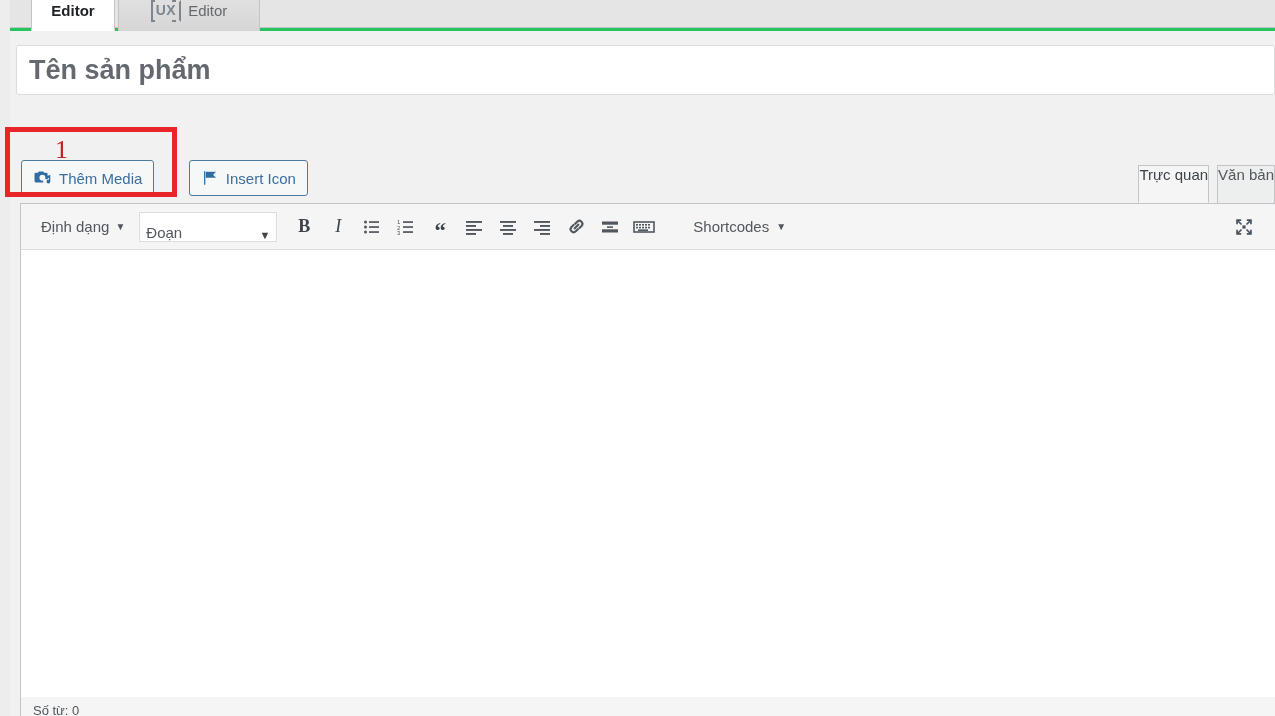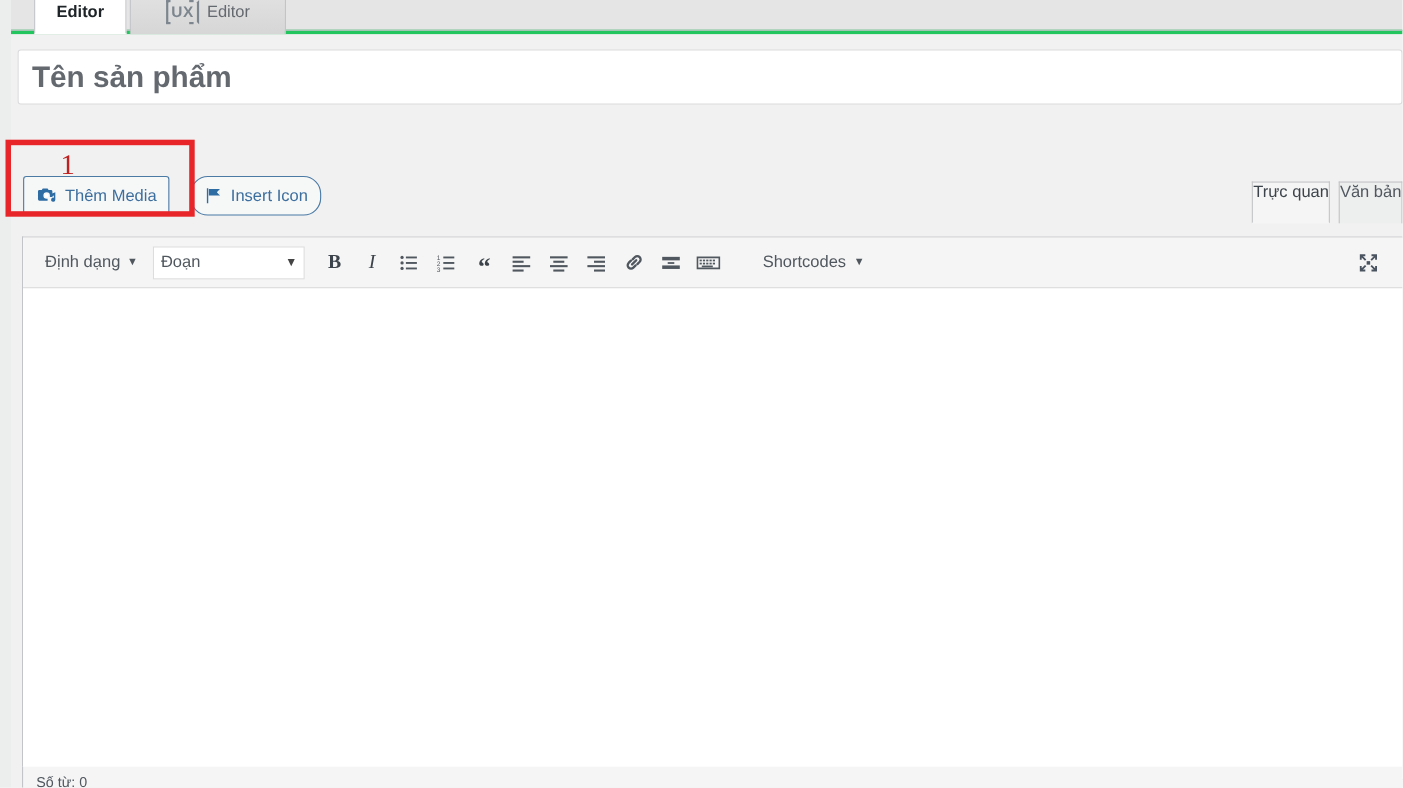--- a/index.html
+++ b/index.html
@@ -98,21 +98,21 @@
     padding: 0 11px;
     background: #f6f7f7;
     border: 1px solid #4b7aa5;
     border-radius: 3px;
     color: #3c6e9e;
     font-size: 15px;
     cursor: pointer;
     vertical-align: top;
     user-select: none;
   }
-  #btn-insert-icon { margin-left: 14px; border-radius: 16px; }
+  #btn-insert-icon { margin-left: 30px; }
   .media-btn .lbl { line-height: 1; text-align: center; }
 
   
   .annot-box {
     position: absolute; left: 5px; top: 127px; width: 172px; height: 70px;
     border: 5px solid #e8262a;
     z-index: 40;
     pointer-events: none;
   }
   .annot-num {
@@ -134,21 +134,21 @@
     border-bottom: none;
     cursor: pointer;
     vertical-align: top;
     user-select: none;
   }
   .view-tab.active { background: #f5f5f5; color: #3c434a; border-bottom: 1px solid #f5f5f5; position: relative; z-index: 3; }
   .view-tab.inactive { background: #edeeee; color: #50575e; margin-left: 8px; }
 
   
   .editor-box {
-    position: absolute; left: 20px; top: 215px; width: 1255px; height: 494px;
+    position: absolute; left: 20px; top: 203px; width: 1255px; height: 494px;
     border: 1px solid #c3c4c7;
     border-right: none;
     background: #fff;
   }
   .mce-toolbar {
     position: relative; height: 46px; width: 100%;
     background: #f5f5f5;
     border-bottom: 1px solid #ddd;
     display: flex; align-items: center;
     padding-left: 12px;
@@ -168,21 +168,21 @@
   .fmt-select {
     height: 30px; width: 138px;
     margin: 0 10px 0 6px;
     border: 1px solid #ddd;
     background: #fff;
     color: #50575e;
     font-size: 15px;
     font-family: "Liberation Sans", "DejaVu Sans", sans-serif;
     padding: 0 6px;
     cursor: pointer;
-    display: inline-flex; align-items: center; justify-content: space-between;
+    display: inline-flex; align-items: flex-end; justify-content: space-between;
   }
   .fmt-select .arrow { font-size: 11px; color: #444; }
   .tb-b { font-weight: bold; font-size: 18px; color: #3c434a; font-family: "Liberation Serif","DejaVu Serif",serif; }
   .tb-i { font-style: italic; font-size: 18px; color: #3c434a; font-family: "Liberation Serif","DejaVu Serif",serif; }
   .tb-quote { font-size: 23px; font-weight: bold; line-height: 0; padding-top: 8px; color: #3c434a; font-family: "Liberation Serif","DejaVu Serif",serif; }
   .tb-shortcodes { padding: 0 8px; gap: 7px; margin-left: 24px; }
   .tb-fullscreen { position: absolute; right: 14px; top: 6px; }
 
   .mce-content {
     height: 447px; width: 100%;

